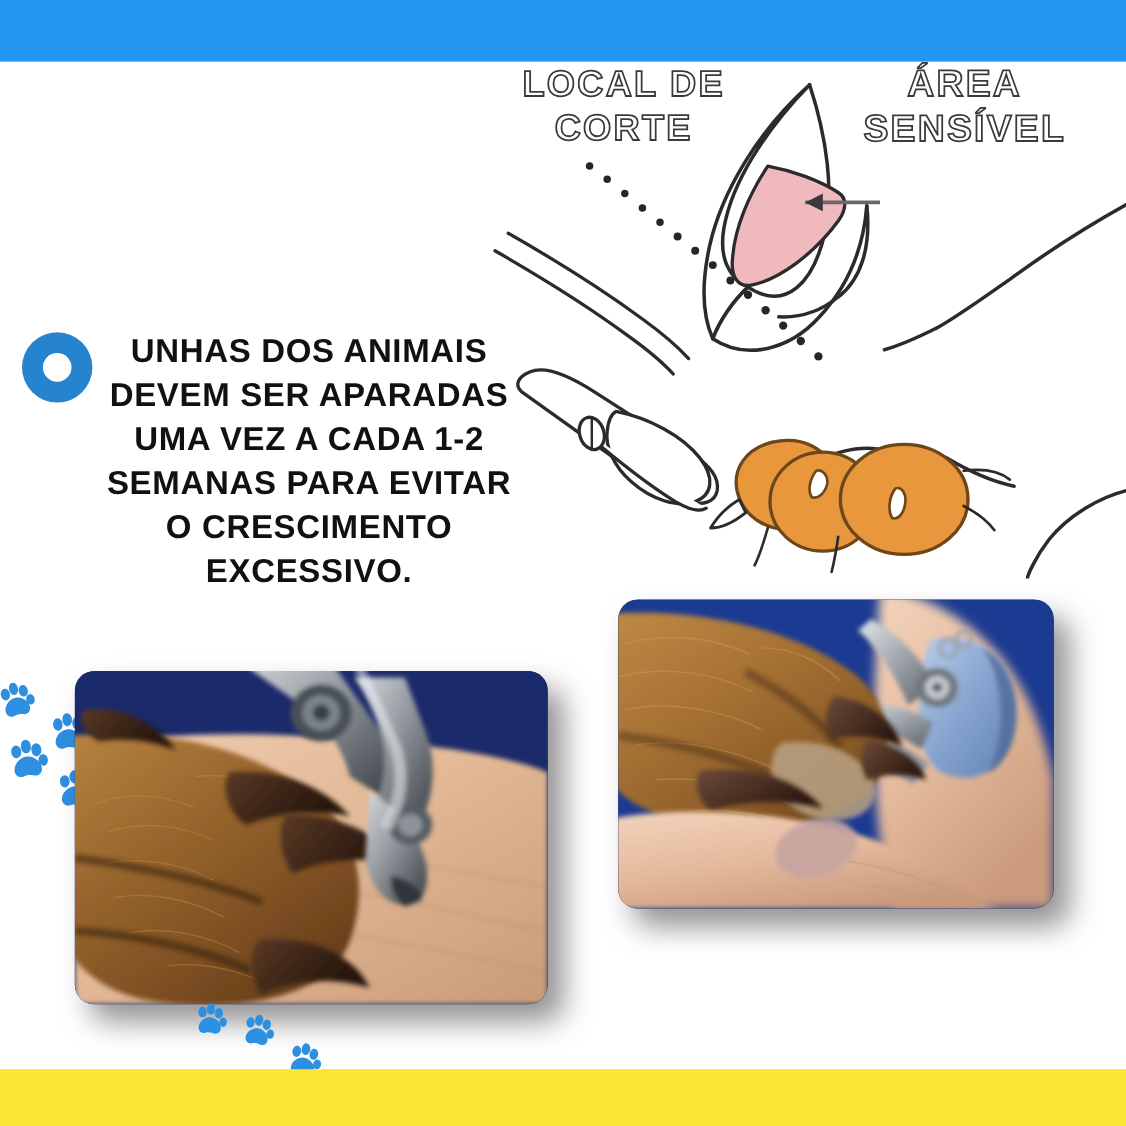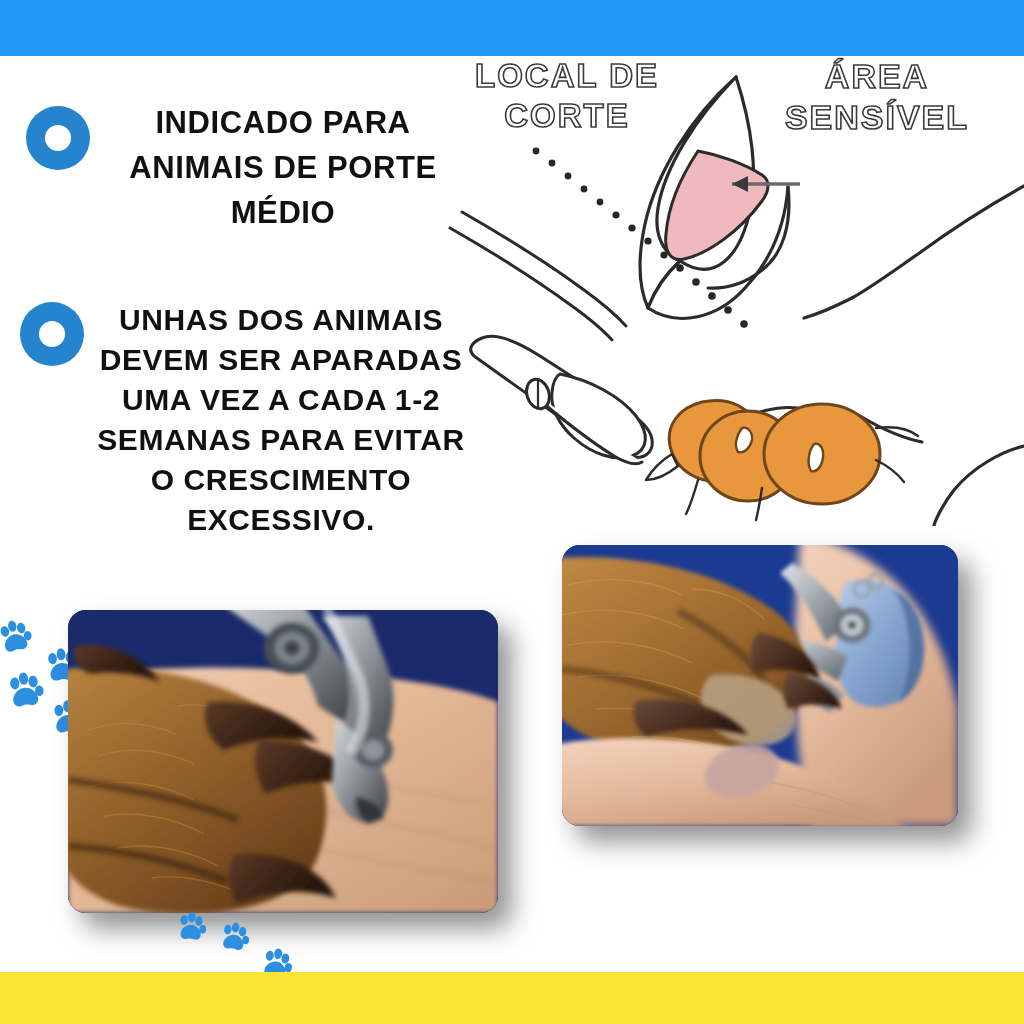--- a/index.html
+++ b/index.html
@@ -217,24 +217,20 @@
         <path d="M436 372 C452 370 468 372 478 380"></path>
         <path d="M436 404 C448 410 458 418 464 426"></path>
       </g>
     </svg>
 
     <div class="outline-label" id="label-local-corte">LOCAL DE CORTE</div>
 
     <div class="outline-label" id="label-area-sensivel">ÁREA SENSÍVEL</div>
   </div>
 
-  <div class="bullet-block" id="bullet-1">
-    <div class="bullet-dot"></div>
-    <div class="bullet-text">INDICADO PARA ANIMAIS DE PORTE MÉDIO</div>
-  </div>
 
   <div class="bullet-block" id="bullet-2">
     <div class="bullet-dot"></div>
     <div class="bullet-text">UNHAS DOS ANIMAIS DEVEM SER APARADAS UMA VEZ A CADA 1-2 SEMANAS PARA EVITAR O CRESCIMENTO EXCESSIVO.</div>
   </div>
 
   <div class="paw" style="left:-4px;  top:620px; transform:rotate(-12deg);">
     <svg width="38" height="38" viewBox="0 0 64 64">
         <g fill="#2d8fe0">
       <ellipse cx="18" cy="16" rx="7" ry="9"></ellipse>

